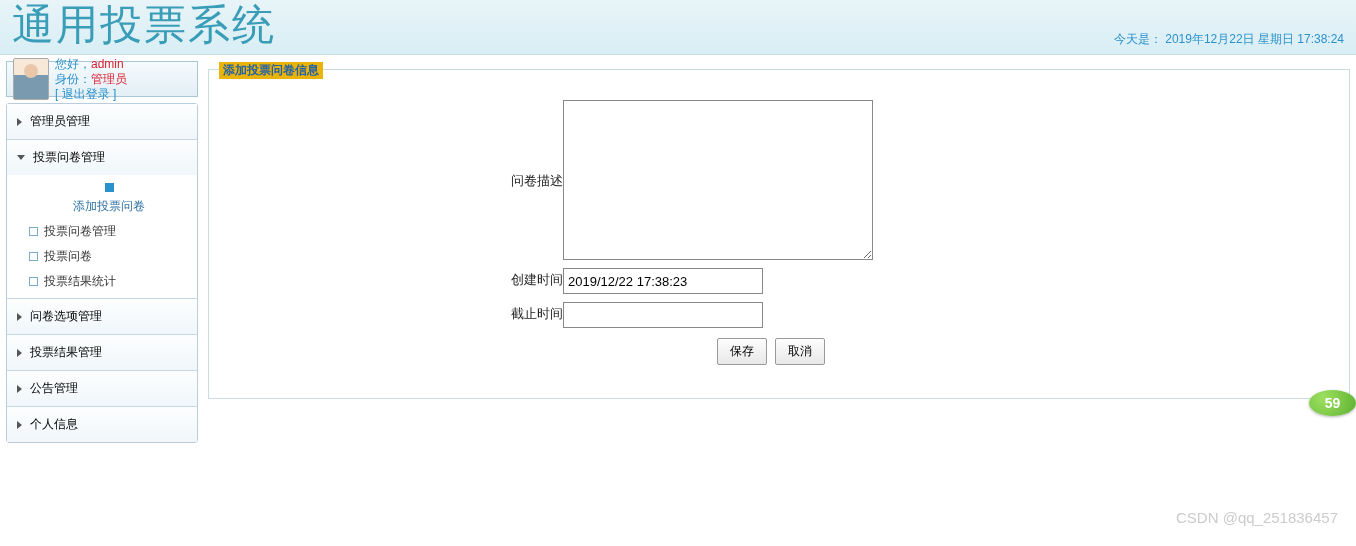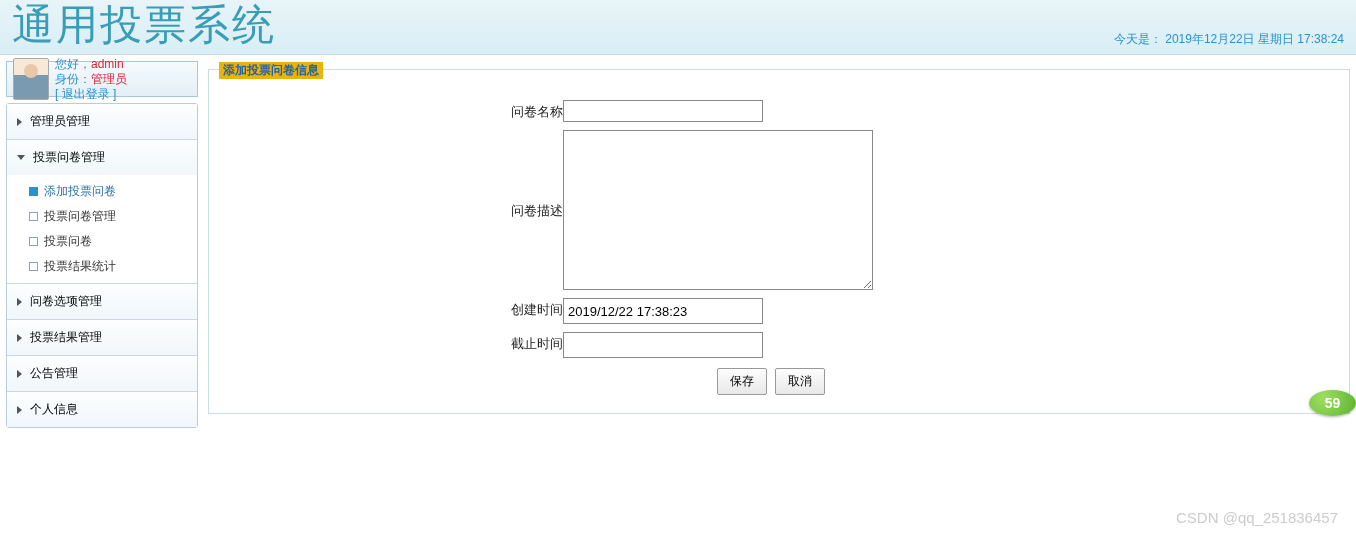--- a/index.html
+++ b/index.html
@@ -122,21 +122,21 @@
     }
     .nav-item .box {
       width: 9px; height: 9px;
       border: 1px solid #7aa8c8;
       display: inline-block;
     }
     .nav-item.active .box {
       background: #2b91cc;
       border-color: #2b91cc;
     }
-    .nav-item.active { color: #2b6fa0; }
+    .nav-item.active { color: #2b6fa0; flex-direction: column; }
     .main {
       flex: 1;
     }
     .fieldset {
       border: 1px solid #cdd;
       padding: 20px 18px 18px;
       position: relative;
       margin-top: 8px;
       min-height: 330px;
     }
@@ -307,24 +307,20 @@
         </div>
       </div>
     </div>
   </div>
 
   <div class="main">
     <div class="fieldset">
       <div class="legend">添加投票问卷信息</div>
       <div class="form">
         <div class="form-row">
-          <div class="form-label">问卷名称</div>
-          <input class="text-input" type="text" style="">
-        </div>
-        <div class="form-row">
           <div class="form-label" style="padding-top:72px">问卷描述</div>
           <textarea class="textarea" style=""></textarea>
         </div>
         <div class="form-row">
           <div class="form-label">创建时间</div>
           <input class="date-input" type="text" value="2019/12/22 17:38:23" style="">
         </div>
         <div class="form-row">
           <div class="form-label">截止时间</div>
           <input class="date-input" type="text" value="" style="">

